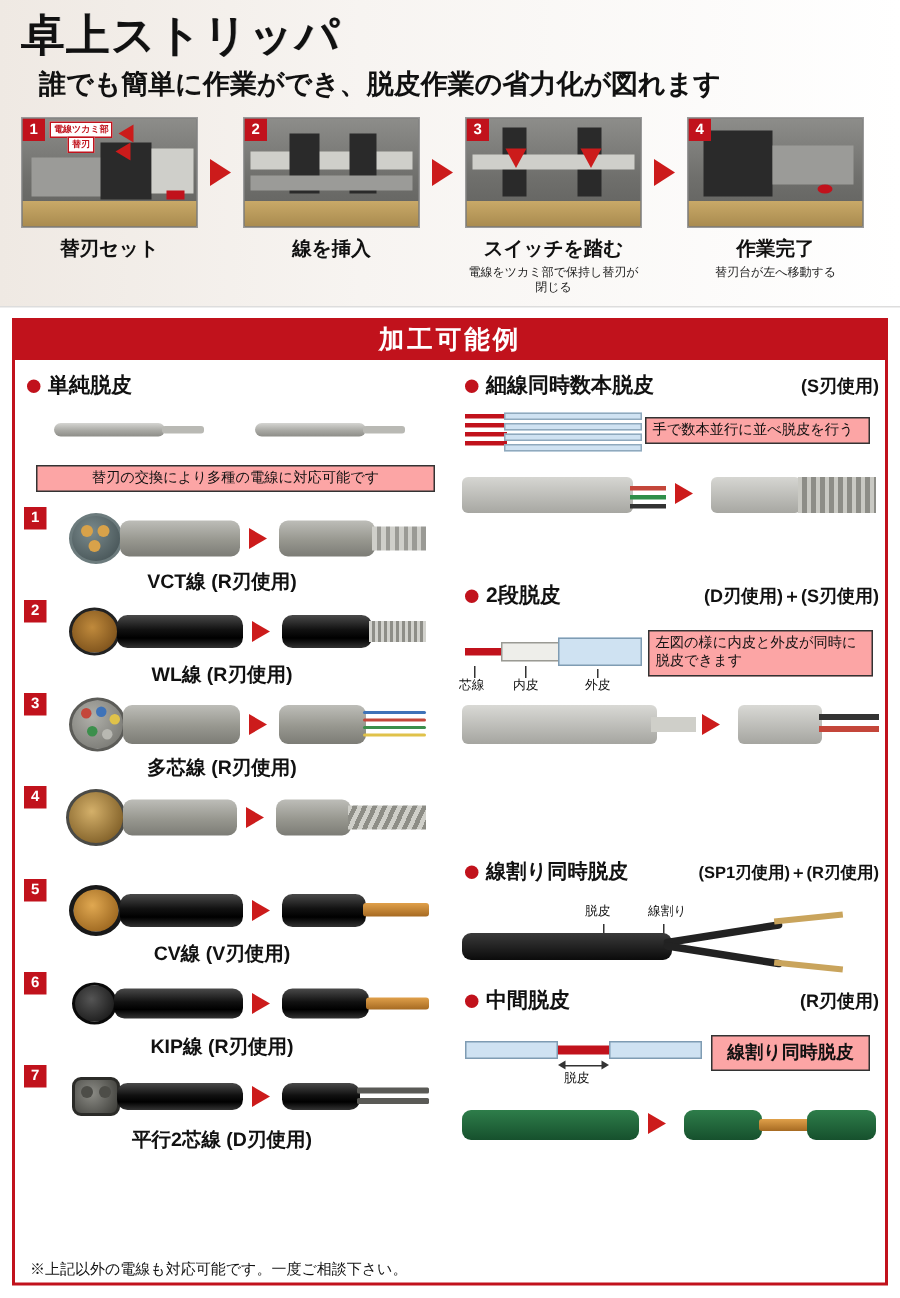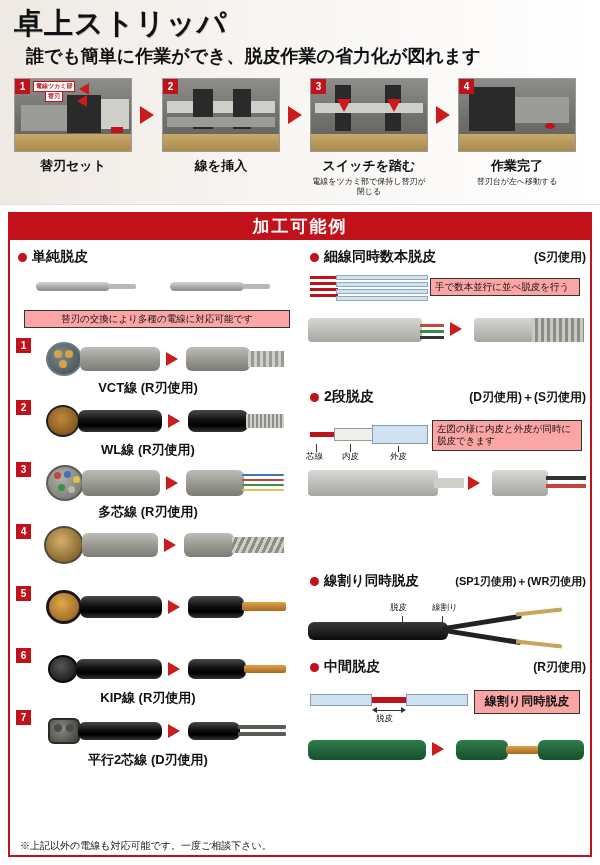--- a/index.html
+++ b/index.html
@@ -387,20 +387,21 @@
 
         <div class="wire-row">
           <div class="wr-num">5</div>
           <div class="wr-art">
             <div class="endcap" style="left:12px;top:4px;width:36px;height:34px;background:radial-gradient(circle at 42% 38%,#e0a851,#8a5512);border:3px solid #191919;"></div>
             <div class="cable-black" style="left:46px;top:10px;width:82px;height:22px;"></div>
             <div class="mid-arrow" style="left:134px;top:14px;"></div>
             <div class="cable-black" style="left:154px;top:10px;width:56px;height:22px;"></div>
             <div class="copper" style="left:208px;top:16px;width:44px;height:9px;"></div>
           </div>
+          <div class="wr-cap">CV線 (V刃使用)</div>
         </div>
 
         <div class="wire-row">
           <div class="wr-num">6</div>
           <div class="wr-art">
             <div class="endcap" style="left:14px;top:7px;width:30px;height:28px;background:radial-gradient(circle at 42% 38%,#555,#0d0d0d);border:2px solid #0a0a0a;"></div>
             <div class="cable-black" style="left:42px;top:11px;width:86px;height:20px;"></div>
             <div class="mid-arrow" style="left:134px;top:14px;"></div>
             <div class="cable-black" style="left:154px;top:11px;width:58px;height:20px;"></div>
             <div class="copper" style="left:210px;top:17px;width:42px;height:8px;"></div>
@@ -485,21 +486,21 @@
             <div style="position:absolute;left:190px;top:4px;width:56px;height:26px;background:linear-gradient(180deg,#d9d9d5,#a5a5a0);border-radius:4px;"></div>
             <div style="position:absolute;left:244px;top:10px;width:40px;height:4px;background:#333;"></div>
             <div style="position:absolute;left:244px;top:18px;width:40px;height:4px;background:#c4463a;"></div>
           </div>
         </div>
 
         <div class="r-block" style="top:298px;margin-top:34px;">
           <div class="sect-title" style="margin-left:8px;font-size:13.5px;">
             <span class="bullet"></span>
             <span>線割り同時脱皮</span>
-            <span class="sect-note" style="font-size:11px;">(SP1刃使用)＋(WR刃使用)</span>
+            <span class="sect-note" style="font-size:11px;">(SP1刃使用)＋(R刃使用)</span>
           </div>
 
           <div class="r-art" style="height:48px;margin-top:12px;">
             <div style="position:absolute;left:100px;top:14px;width:1px;height:10px;background:#333;"></div>
             <div style="position:absolute;left:140px;top:14px;width:1px;height:10px;background:#333;"></div>
             <div class="small-lbl" style="position:absolute;left:88px;top:0px;">脱皮</div>
             <div class="small-lbl" style="position:absolute;left:130px;top:0px;">線割り</div>
             <div style="position:absolute;left:6px;top:20px;width:140px;height:18px;background:linear-gradient(180deg,#3a3a3a,#0b0b0b);border-radius:6px;"></div>
             <div style="position:absolute;left:140px;top:18px;width:80px;height:5px;background:#222;transform:rotate(-9deg);border-radius:3px;"></div>
             <div style="position:absolute;left:140px;top:32px;width:80px;height:5px;background:#222;transform:rotate(9deg);border-radius:3px;"></div>

